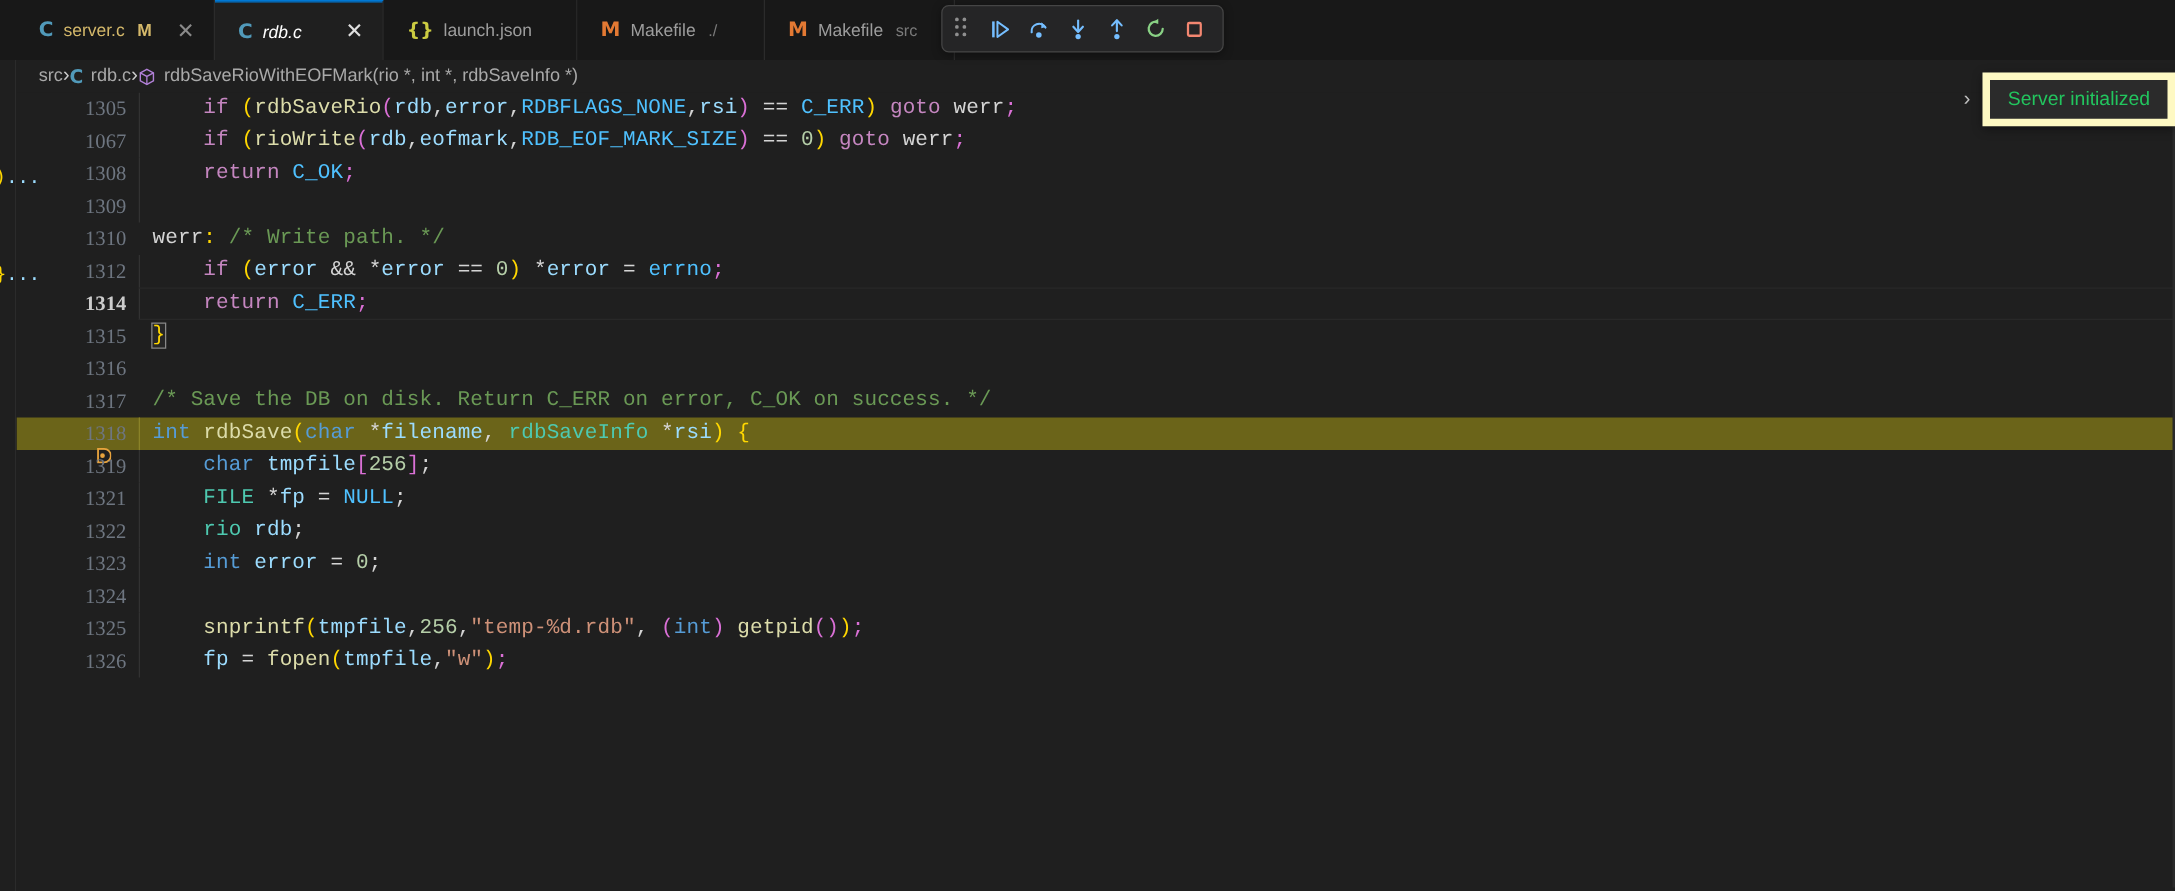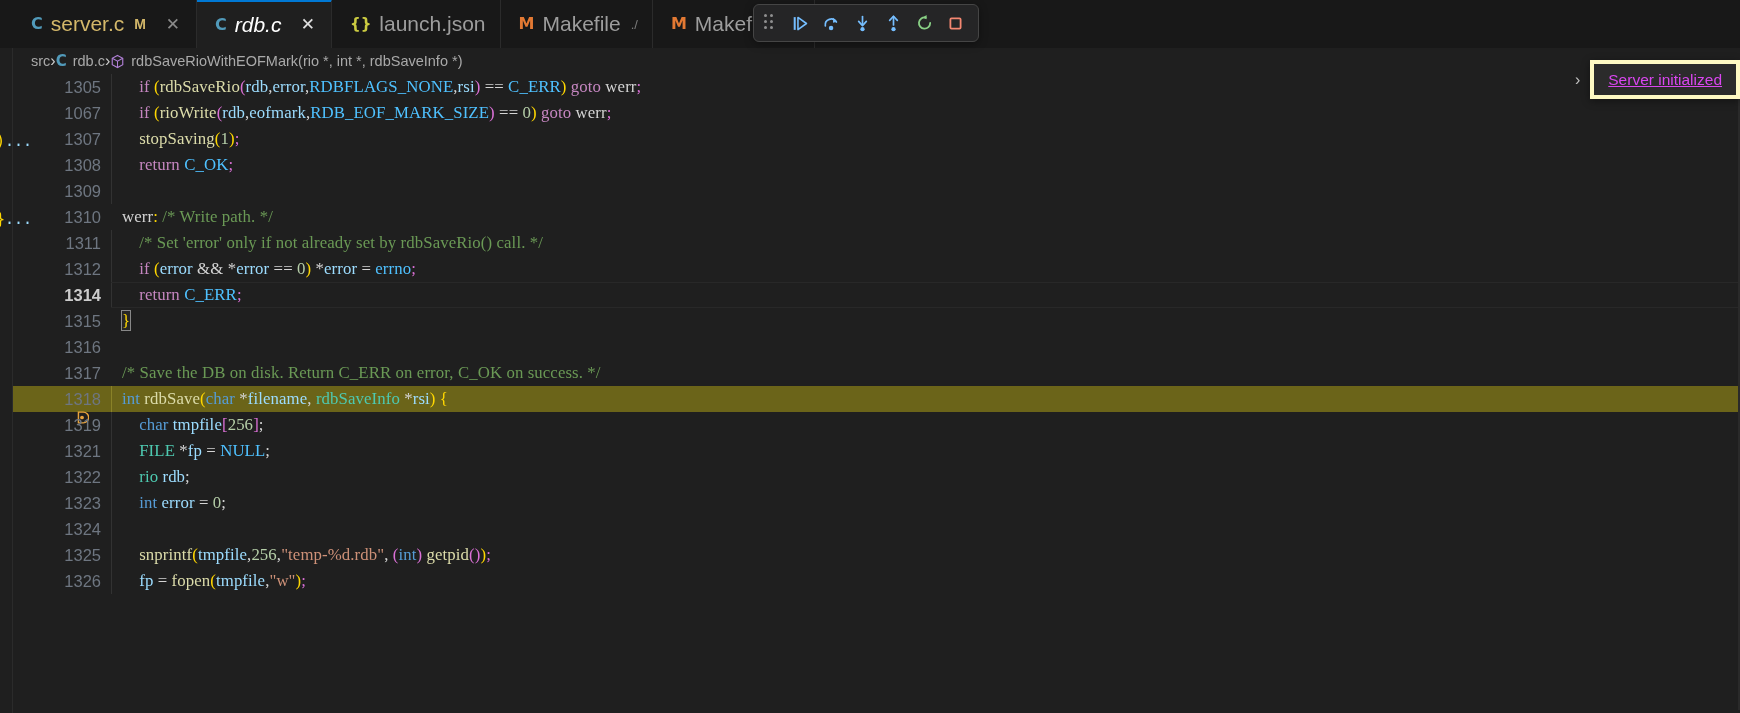--- a/index.html
+++ b/index.html
@@ -25,21 +25,21 @@
           border-bottom:1px solid #2b2b2b;display:flex;align-items:stretch;}
   .tab{display:flex;align-items:center;gap:8px;padding:0 14px 0 18px;height:48px;
        background:#181818;border-right:1px solid #2b2b2b;position:relative;box-sizing:border-box;
        min-width:0;}
   .tab.active{background:#1f1f1f;border-top:1px solid #0078d4;}
   .tab.active::before{content:"";position:absolute;left:0;right:0;top:0;height:1px;background:#0078d4;}
   .tab .ticon{font-family:"DejaVu Sans",sans-serif;font-weight:bold;font-size:16px;line-height:1;}
   .ticon.c{color:#519aba;}
   .ticon.json{color:#cbcb41;font-size:15px;}
   .ticon.mk{color:#e37933;}
-  .tab .tlabel{font-size:21px;color:#9d9d9d;white-space:nowrap;}
+  .tab .tlabel{font-size:14px;color:#9d9d9d;white-space:nowrap;}
   .tab.active .tlabel{color:#ffffff;font-style:italic;}
   .tab.modified .tlabel{color:#d4b86a;}
   .tab .tdirty{font-size:14px;color:#d4b86a;font-weight:bold;margin-left:2px;}
   .tab .tdesc{font-size:13px;color:#7a7a7a;margin-left:2px;}
   .tab .tclose{margin-left:10px;color:#8a8a8a;font-size:17px;line-height:1;width:18px;text-align:center;}
   .tab.active .tclose{color:#e0e0e0;}
 
   
   .debugbar{position:absolute;left:753px;top:4px;height:36px;background:#252526;
             border:1px solid #454545;border-radius:6px;display:flex;align-items:center;
@@ -60,24 +60,24 @@
   .editor{position:absolute;left:13px;top:74px;width:1727px;height:639px;background:#1f1f1f;
           overflow:hidden;}
   .lines{position:absolute;left:0;top:0;width:1727px;}
   .row{position:relative;height:26px;display:flex;align-items:center;white-space:pre;}
   .row.exec{background:#6b6419;}
   .row.cursorline .lnum{color:#cccccc;font-weight:bold;}
   .row.cursorline::after{content:"";position:absolute;left:98px;right:0;top:0;bottom:0;
      border-top:1px solid #282828;border-bottom:1px solid #282828;pointer-events:none;}
   .gutter{width:30px;flex:0 0 30px;position:relative;height:26px;}
   .bpglyph{position:absolute;left:10px;top:6px;width:13px;height:13px;}
-  .lnum{flex:0 0 58px;text-align:right;padding-right:10px;font-family:Liberation Sans, sans-serif;
+  .lnum{flex:0 0 58px;text-align:right;padding-right:10px;font-family:Liberation Serif, serif;
         font-size:16.5px;color:#6e7681;letter-spacing:0px;}
   .guide{flex:0 0 1px;width:1px;align-self:stretch;background:#323232;margin-right:0px;}
-  .code{flex:1 1 auto;font-family:Liberation Serif, serif;font-size:16.8px;
+  .code{flex:1 1 auto;font-family:Liberation Mono, monospace;font-size:16.8px;
         letter-spacing:0.1px;padding-left:10px;color:#d4d4d4;line-height:26px;}
   .row.exec .guide{background:#8a8228;}
 
   
   .kw{color:#c586c0;}      
   .type{color:#569cd6;}    
   .fn{color:#dcdcaa;}      
   .var{color:#9cdcfe;}     
   .cst{color:#4fc1ff;}     
   .num{color:#b5cea8;}     
@@ -87,23 +87,23 @@
   .p2{color:#da70d6;}      
   .op{color:#d4d4d4;}
   .lbl{color:#d4d4d4;}
   .typ2{color:#4ec9b0;}
   .bmatch{outline:1px solid #888888;outline-offset:0px;background:rgba(255,255,255,.03);}
 
   
   .peek{position:absolute;right:0px;top:64px;height:31px;display:flex;align-items:center;
         gap:10px;z-index:40;}
   .peek .chev{color:#c0c0c0;font-size:16px;padding-left:10px;}
-  .peek .pbody{background:#2b2b2b;border:4px solid #fef9c3;height:31px;display:flex;
-               align-items:center;padding:0 14px;font-size:15.5px;color:#d946ef;
-               box-shadow:0 2px 8px rgba(0,0,0,.4);white-space:nowrap;text-decoration:underline;}
+  .peek .pbody{background:#2b2b2b;border:6px solid #fef9c3;height:31px;display:flex;
+               align-items:center;padding:0 14px;font-size:15.5px;color:#22c55e;
+               box-shadow:0 2px 8px rgba(0,0,0,.4);white-space:nowrap;}
   .peek-rail{position:absolute;right:0;top:60px;width:2px;height:650px;background:#2a2a2a;}
 </style>
 </head>
 <body>
 
 <div id="app">
 
   <div class="left-sliver">
     <div class="sl-tabstrip"></div>
     <div class="sl-code">
@@ -234,26 +234,20 @@
         <span class="code">    <span class="kw">if</span> <span class="p1">(</span><span class="fn">rdbSaveRio</span><span class="p2">(</span><span class="var">rdb</span>,<span class="var">error</span>,<span class="cst">RDBFLAGS_NONE</span>,<span class="var">rsi</span><span class="p2">)</span> <span class="op">==</span> <span class="cst">C_ERR</span><span class="p1">)</span> <span class="kw">goto</span> <span class="lbl">werr</span><span class="p2">;</span></span>
       </div>
 
       <div class="row">
         <span class="gutter"></span>
         <span class="lnum">1067</span>
         <span class="guide"></span>
         <span class="code">    <span class="kw">if</span> <span class="p1">(</span><span class="fn">rioWrite</span><span class="p2">(</span><span class="var">rdb</span>,<span class="var">eofmark</span>,<span class="cst">RDB_EOF_MARK_SIZE</span><span class="p2">)</span> <span class="op">==</span> <span class="num">0</span><span class="p1">)</span> <span class="kw">goto</span> <span class="lbl">werr</span><span class="p2">;</span></span>
       </div>
 
-      <div class="row">
-        <span class="gutter"></span>
-        <span class="lnum">1307</span>
-        <span class="guide"></span>
-        <span class="code">    <span class="fn">stopSaving</span><span class="p1">(</span><span class="num">1</span><span class="p1">)</span><span class="p2">;</span></span>
-      </div>
 
       <div class="row">
         <span class="gutter"></span>
         <span class="lnum">1308</span>
         <span class="guide"></span>
         <span class="code">    <span class="kw">return</span> <span class="cst">C_OK</span><span class="p2">;</span></span>
       </div>
 
       <div class="row">
         <span class="gutter"></span>
@@ -262,26 +256,20 @@
         <span class="code"></span>
       </div>
 
       <div class="row">
         <span class="gutter"></span>
         <span class="lnum">1310</span>
         <span class="guide" style="background:transparent;"></span>
         <span class="code"><span class="lbl">werr</span><span class="p1">:</span> <span class="cmt">/* Write path. */</span></span>
       </div>
 
-      <div class="row">
-        <span class="gutter"></span>
-        <span class="lnum">1311</span>
-        <span class="guide"></span>
-        <span class="code cmt">    /* Set 'error' only if not already set by rdbSaveRio() call. */</span>
-      </div>
 
       <div class="row">
         <span class="gutter"></span>
         <span class="lnum">1312</span>
         <span class="guide"></span>
         <span class="code">    <span class="kw">if</span> <span class="p1">(</span><span class="var">error</span> <span class="op">&amp;&amp;</span> <span class="op">*</span><span class="var">error</span> <span class="op">==</span> <span class="num">0</span><span class="p1">)</span> <span class="op">*</span><span class="var">error</span> <span class="op">=</span> <span class="cst">errno</span><span class="p2">;</span></span>
       </div>
 
 
       <div class="row cursorline">

